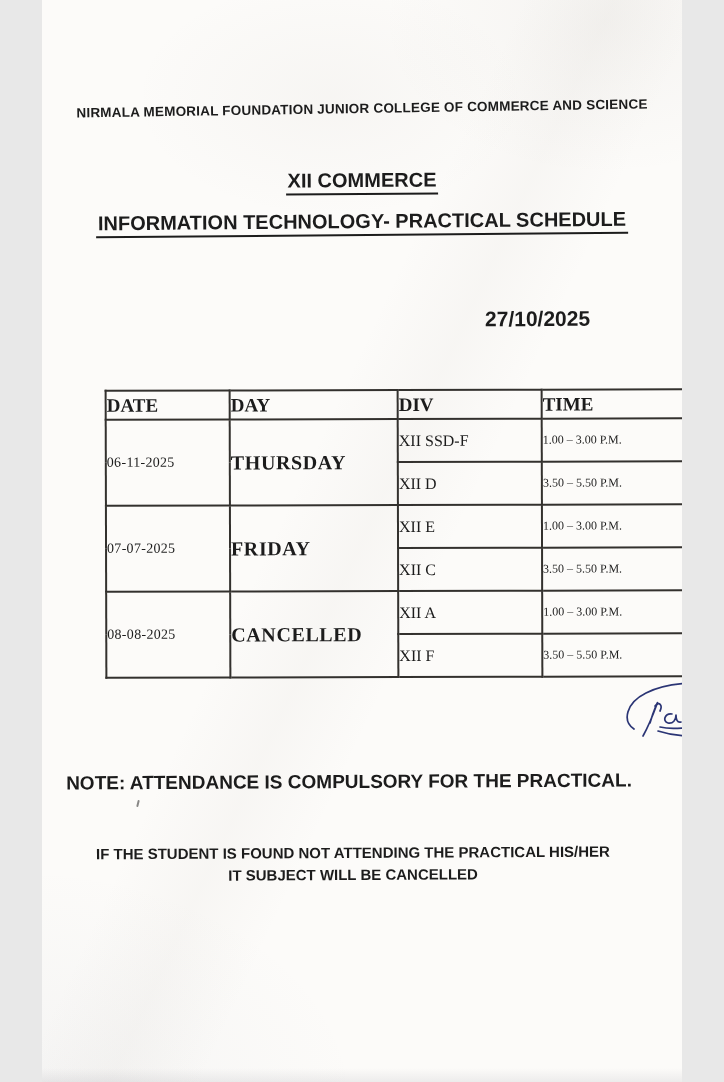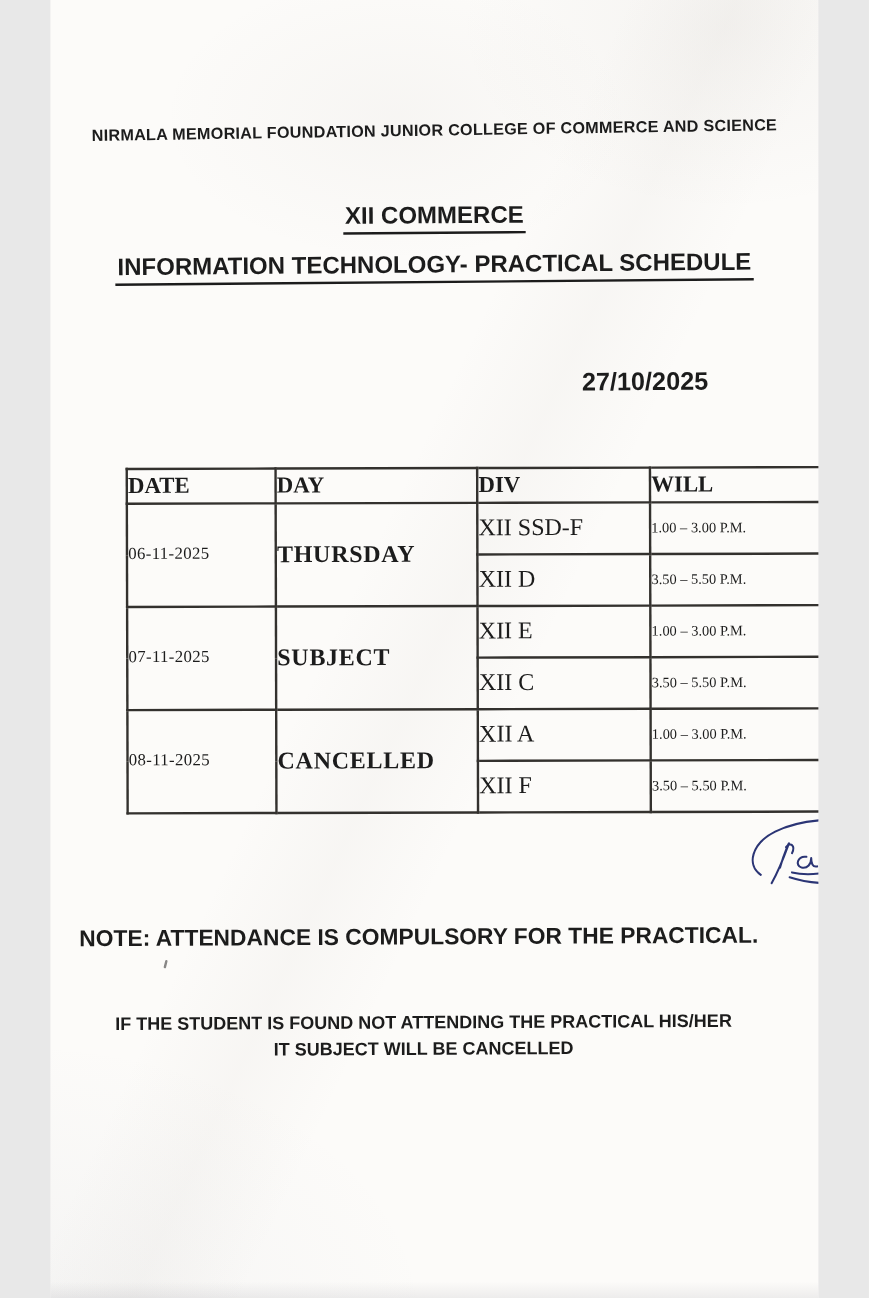--- a/index.html
+++ b/index.html
@@ -52,21 +52,21 @@
   table.sched col.c-day{width:168px}
   table.sched col.c-div{width:144px}
   table.sched col.c-time{width:168px}
   table.sched th,table.sched td{
     border:2px solid #33312e;text-align:left;vertical-align:middle;padding:0;
   }
   table.sched th{height:27px;font-size:19px;font-weight:bold;}
   table.sched td{height:41px;}
   td.c-date{font-size:14px;letter-spacing:.3px;}
   td.c-day{font-size:20px;font-weight:bold;letter-spacing:.6px;}
-  td.c-div{font-size:20px;}
+  td.c-div{font-size:16px;}
   td.c-time{font-size:12px;}
   .signature{
     position:absolute;left:576px;top:679px;width:138px;height:66px;
   }
   .note{
     position:absolute;top:771px;left:0;width:100%;text-align:center;
     font-size:19px;font-weight:bold;
     transform:translateX(-13px) rotate(-0.3deg);
   }
   .warning{
@@ -101,46 +101,46 @@
         <col class="c-date">
         <col class="c-day">
         <col class="c-div">
         <col class="c-time">
       </colgroup>
     <thead>
       <tr>
         <th>DATE</th>
         <th>DAY</th>
         <th>DIV</th>
-        <th>WILL</th>
+        <th>TIME</th>
       </tr>
     </thead>
     <tbody>
       <tr>
         <td class="c-date" rowspan="2">06-11-2025</td>
         <td class="c-day" rowspan="2">THURSDAY</td>
         <td class="c-div">XII SSD-F</td>
         <td class="c-time">1.00 – 3.00 P.M.</td>
       </tr>
       <tr>
         <td class="c-div">XII D</td>
         <td class="c-time">3.50 – 5.50 P.M.</td>
       </tr>
       <tr>
-        <td class="c-date" rowspan="2">07-11-2025</td>
-        <td class="c-day" rowspan="2">SUBJECT</td>
+        <td class="c-date" rowspan="2">07-07-2025</td>
+        <td class="c-day" rowspan="2">FRIDAY</td>
         <td class="c-div">XII E</td>
         <td class="c-time">1.00 – 3.00 P.M.</td>
       </tr>
       <tr>
         <td class="c-div">XII C</td>
         <td class="c-time">3.50 – 5.50 P.M.</td>
       </tr>
       <tr>
-        <td class="c-date" rowspan="2">08-11-2025</td>
+        <td class="c-date" rowspan="2">08-08-2025</td>
         <td class="c-day" rowspan="2">CANCELLED</td>
         <td class="c-div">XII A</td>
         <td class="c-time">1.00 – 3.00 P.M.</td>
       </tr>
       <tr>
         <td class="c-div">XII F</td>
         <td class="c-time">3.50 – 5.50 P.M.</td>
       </tr>
     </tbody>
   </table>

